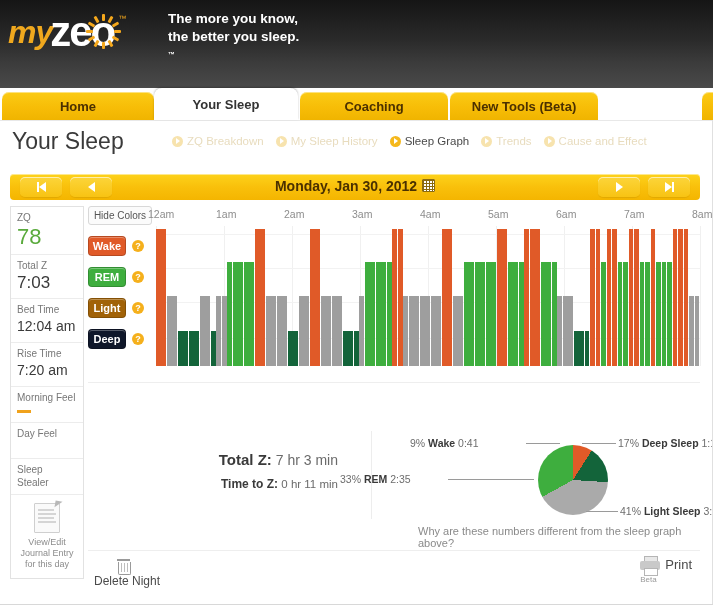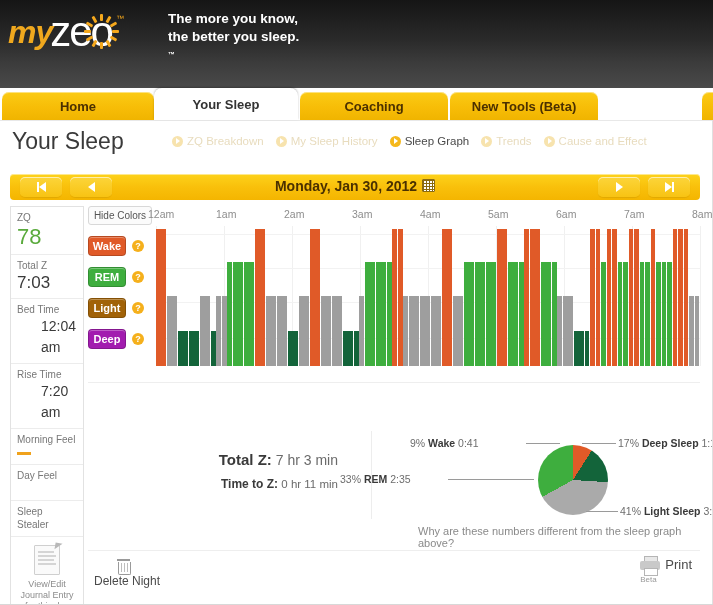--- a/index.html
+++ b/index.html
@@ -10,21 +10,21 @@
   }
   #app{position:relative;width:713px;height:605px;overflow:hidden;}
 
   
   .header{
     position:absolute;left:0;top:0;width:713px;height:88px;
     background:linear-gradient(to bottom,#151515 0%,#2a2a2a 45%,#3c3c3c 72%,#4a4a4a 100%);
   }
   .logo{position:absolute;left:8px;top:6px;height:52px;display:flex;align-items:center;}
   .logo-my{font-size:32px;font-weight:bold;color:#f0a81e;letter-spacing:-1px;font-style:italic;}
-  .logo-zeo{font-size:42px;font-weight:normal;color:#ffffff;letter-spacing:-2px;margin-left:-2px;line-height:42px;}
+  .logo-zeo{font-size:42px;font-weight:bold;color:#ffffff;letter-spacing:-2px;margin-left:-2px;line-height:42px;}
   .sun{position:relative;width:30px;height:30px;margin-left:-26px;margin-top:-2px;}
   .sun i{position:absolute;display:block;background:#f5a81c;border-radius:1px;}
   .logo-tm{font-size:8px;color:#f5a81c;align-self:flex-start;margin-top:8px;}
   .tagline{position:absolute;left:168px;top:10px;color:#fff;font-size:13.5px;font-weight:bold;line-height:18px;}
   .tagline span{display:block;}
   .tm-sup{font-size:7px;vertical-align:super;}
 
   
   .tabbar{position:absolute;left:0;top:88px;width:713px;height:32px;}
   .tab{
@@ -96,21 +96,21 @@
     background-size:3px 3px;cursor:pointer;
   }
 
   
   .stats{position:absolute;left:10px;top:206px;width:72px;border:1px solid #e2e2e2;background:#fff;}
   .stat{padding:4px 6px 5px 6px;border-bottom:1px solid #ececec;}
   .stat:last-child{border-bottom:none;}
   .stat .lbl{font-size:10px;color:#777;line-height:13px;}
   .stat .val{font-size:17px;color:#3a3a3a;line-height:21px;}
   .stat .val.zq{color:#5aaa3c;font-size:22px;line-height:25px;}
-  .stat .val.sm{font-size:14px;margin-left:24px;}
+  .stat .val.sm{font-size:14px;}
   .stat.tall{height:26px;}
   .morning-dash{display:block;width:14px;height:3px;background:#f0a21c;margin-top:6px;}
   .journal{padding:8px 4px 8px 4px;text-align:center;}
   .jicon{
     width:24px;height:28px;margin:0 auto 4px auto;position:relative;
     background:#fafafa;border:1px solid #cfcfcf;border-radius:1px;
   }
   .jicon i{position:absolute;left:3px;height:2px;background:#d5d5d5;display:block;}
   .jpen{position:absolute;right:-3px;top:-3px;width:0;height:0;
     border-left:7px solid #b8b8b8;border-bottom:7px solid transparent;transform:rotate(10deg);}
@@ -311,21 +311,21 @@
           </div>
           <div class="lgrow">
             <div class="pill" style="background: rgb(62, 174, 62); border: 1px solid rgba(0, 0, 0, 0.18);">REM</div>
             <div class="help">?</div>
           </div>
           <div class="lgrow">
             <div class="pill" style="background: #a16207; border: 1px solid rgba(0, 0, 0, 0.18);">Light</div>
             <div class="help">?</div>
           </div>
           <div class="lgrow">
-            <div class="pill" style="background: #a21caf; border: 1px solid rgba(0, 0, 0, 0.18);">Deep</div>
+            <div class="pill" style="background: #0f172a; border: 1px solid rgba(0, 0, 0, 0.18);">Deep</div>
             <div class="help">?</div>
           </div>
         </div>
     </div>
     <div class="plot">
       <div class="axis" id="axis">
           <span style="left: -8px;">12am</span>
           <span style="left: 60px;">1am</span>
           <span style="left: 128px;">2am</span>
           <span style="left: 196px;">3am</span>

